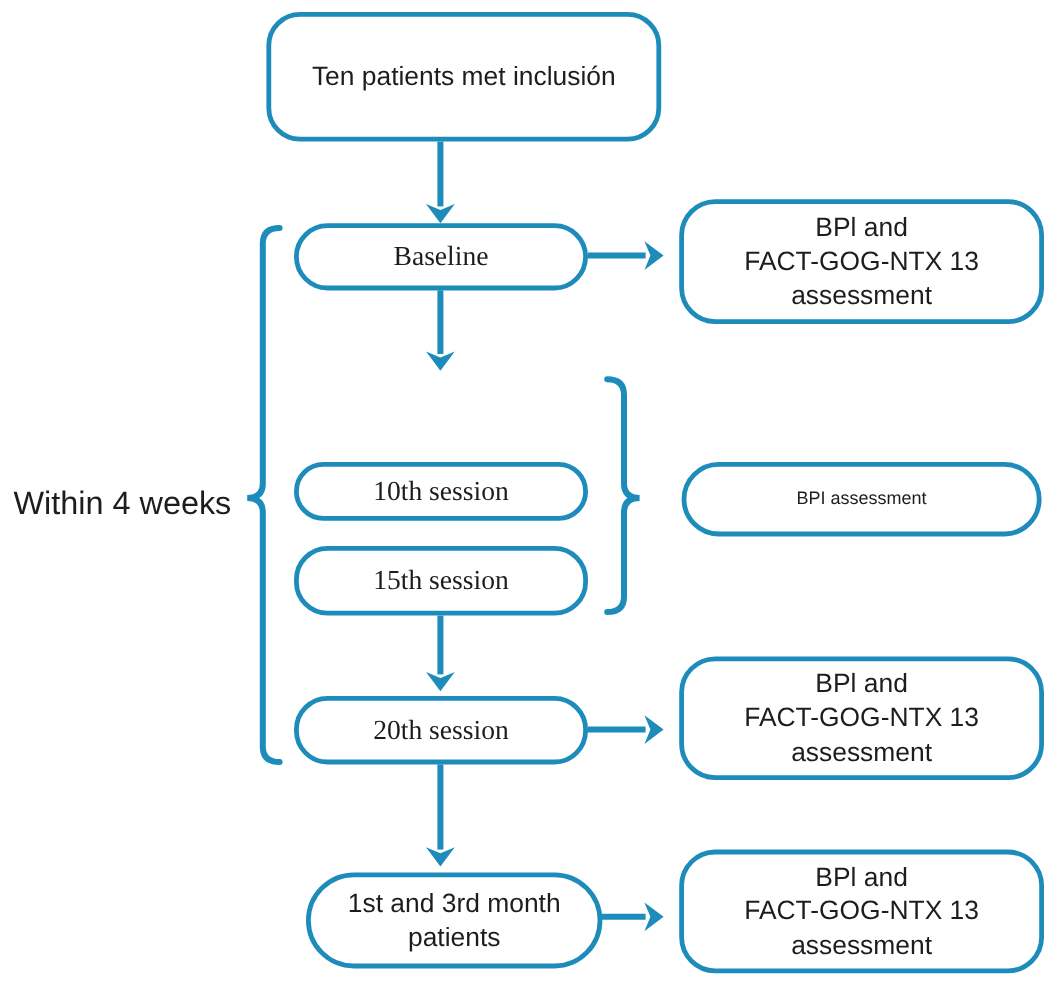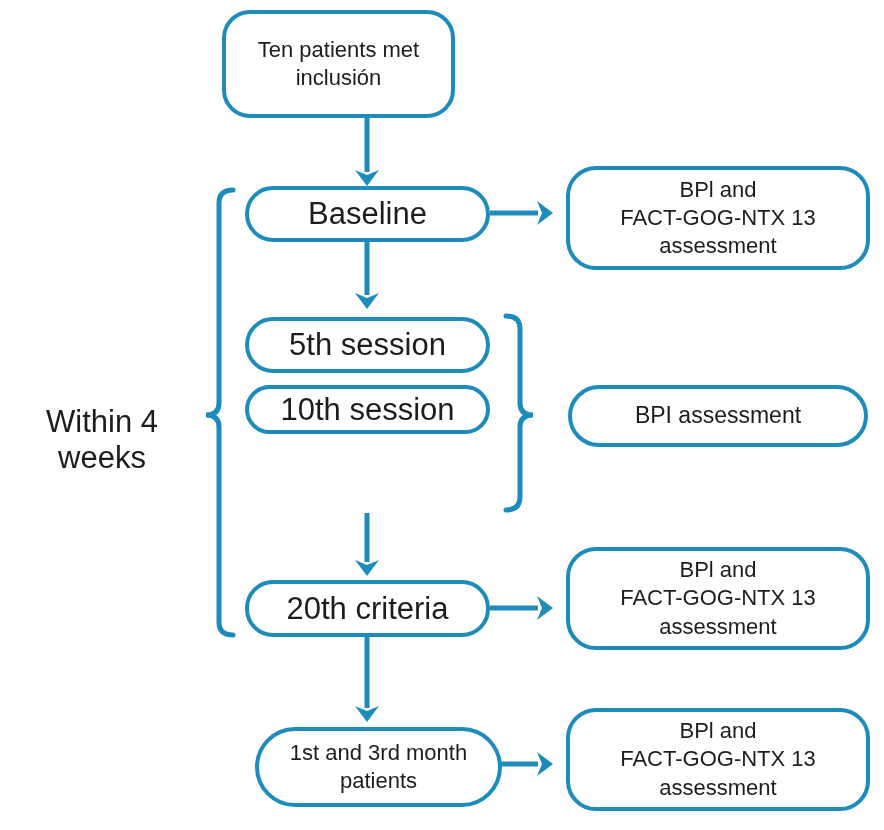--- a/index.html
+++ b/index.html
@@ -48,38 +48,38 @@
     display: flex;
     flex-direction: column;
     align-items: center;
     justify-content: center;
     text-align: center;
     color: var(--text-color);
     font-size: 22px;
     line-height: 1.28;
   }
   .node .line { display: block; }
-  .pill { border-radius: 28px; font-size: 31px; }
-  .node-inclusion   { left: 222px; top: 10px;  width: 233px; height: 108px; border-radius: 28px; }
+  .pill { border-radius: 28px; font-size: 23px; font-family: Liberation Serif, serif; }
+  .node-inclusion   { left: 222px; top: 10px;  width: 329px; height: 108px; border-radius: 28px; }
   .node-baseline    { left: 245px; top: 186px; width: 245px; height: 56px; }
   .node-session-5   { left: 245px; top: 317px; width: 245px; height: 56px; }
   .node-session-10  { left: 245px; top: 385px; width: 245px; height: 49px; }
   .node-session-15  { left: 245px; top: 455px; width: 245px; height: 58px; }
   .node-session-20  { left: 245px; top: 580px; width: 245px; height: 57px; }
   .node-postest     { left: 255px; top: 727px; width: 247px; height: 80px; border-radius: 40px; }
   .node-assessment-1 { left: 566px; top: 166px; width: 304px; height: 104px; border-radius: 30px; }
-  .node-bpi          { left: 568px; top: 385px; width: 300px; height: 62px; border-radius: 31px; font-size: 23px; justify-content: center; }
+  .node-bpi          { left: 568px; top: 385px; width: 300px; height: 62px; border-radius: 31px; font-size: 15px; justify-content: center; }
   .node-assessment-2 { left: 566px; top: 547px; width: 304px; height: 103px; border-radius: 30px; }
   .node-assessment-3 { left: 566px; top: 708px; width: 304px; height: 103px; border-radius: 30px; }
   .side-label {
     position: absolute;
     left: 6px;
     top: 404px;
     width: 192px;
-    font-size: 31px;
+    font-size: 27px;
     text-align: center;
     color: var(--text-color);
   }
 </style>
 </head>
 <body>
 
 <div class="canvas">
 
   <svg class="connectors" viewBox="0 0 884 830" xmlns="http://www.w3.org/2000/svg">
@@ -131,35 +131,35 @@
   <div class="node pill node-baseline">
     <span class="line">Baseline</span>
   </div>
 
   <div class="node node-assessment-1">
     <span class="line">BPl and</span>
     <span class="line">FACT-GOG-NTX 13</span>
     <span class="line">assessment</span>
   </div>
 
-  <div class="node pill node-session-5">
-    <span class="line">5th session</span>
-  </div>
 
   <div class="node pill node-session-10">
     <span class="line">10th session</span>
   </div>
 
+  <div class="node pill node-session-15">
+    <span class="line">15th session</span>
+  </div>
 
   <div class="node node-bpi">
     <span class="line">BPI assessment</span>
   </div>
 
   <div class="node pill node-session-20">
-    <span class="line">20th criteria</span>
+    <span class="line">20th session</span>
   </div>
 
   <div class="node node-assessment-2">
     <span class="line">BPl and</span>
     <span class="line">FACT-GOG-NTX 13</span>
     <span class="line">assessment</span>
   </div>
 
   <div class="node node-postest">
     <span class="line">1st and 3rd month</span>

